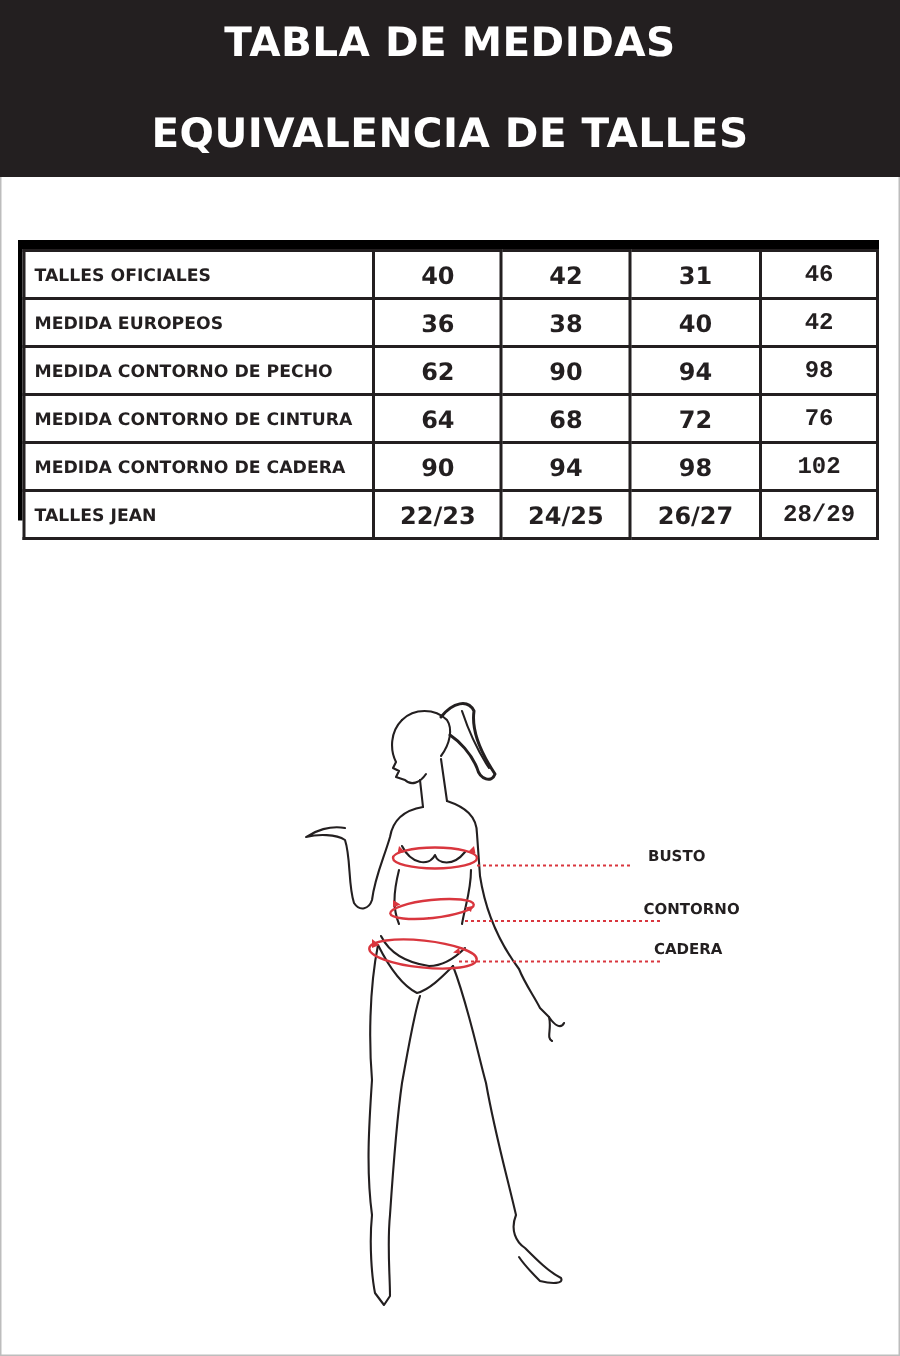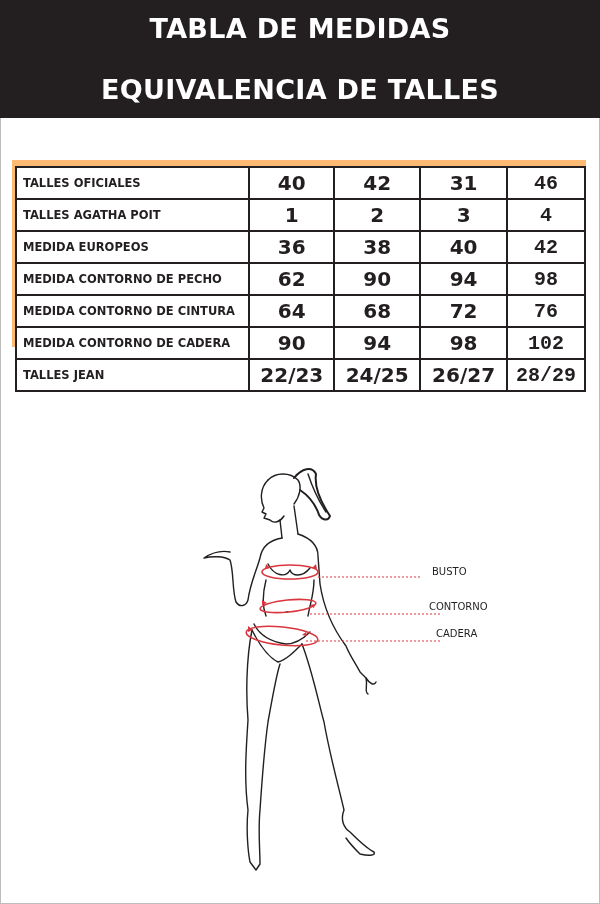--- a/index.html
+++ b/index.html
@@ -1,54 +1,47 @@
 <!DOCTYPE html>
 <html><head>
 <meta charset="utf-8">
 <style>
   html,body{margin:0;padding:0;}
   body{width:600px;height:904px;background:#fff;position:relative;overflow:hidden;font-family:"DejaVu Sans","Liberation Sans",sans-serif;}
   .page-frame{position:absolute;left:0;top:0;width:598px;height:902px;border:1px solid #bdbdbd;box-sizing:content-box;}
   .header{position:absolute;left:0;top:0;width:600px;height:118px;background:#231f20;color:#fff;display:flex;flex-direction:column;align-items:center;justify-content:center;gap:25px;}
   .header .line{font-size:27px;font-weight:bold;letter-spacing:0.3px;line-height:36px;}
-  .table-wrap{position:absolute;left:12px;top:160px;width:574px;height:187px;background:#fdba74;}
+  .table-wrap{position:absolute;left:12px;top:160px;width:574px;height:187px;background:#000000;}
   table{position:absolute;left:3px;top:6px;border-collapse:collapse;background:#fff;}
   td{border:2px solid #231f20;height:30px;padding:0;color:#231f20;}
   td.label{width:226px;font-size:11.5px;font-weight:bold;padding-left:6px;text-align:left;}
-  td.val{font-size:20px;font-weight:bold;text-align:center;}
+  td.val{font-size:16px;font-weight:bold;text-align:center;}
   td.c1{width:83px;} td.c2{width:84px;} td.c3{width:85px;} td.c4{width:76px;font-family:Liberation Mono, monospace;}
   .figure{position:absolute;left:190px;top:460px;width:260px;height:430px;}
-  .mlabel{position:absolute;font-size:10px;font-weight:normal;color:#231f20;padding-left:44px;}
+  .mlabel{position:absolute;font-size:10px;font-weight:bold;color:#231f20;padding-left:44px;}
 </style>
 </head>
 <body>
 
 <div class="page-frame"></div>
 
 <div class="header">
   <div class="line">TABLA DE MEDIDAS</div>
   <div class="line">EQUIVALENCIA DE TALLES</div>
 </div>
 
 <div class="table-wrap">
   <table>
     <tbody>
         <tr>
       <td class="label">TALLES OFICIALES</td>
       <td class="val c1">40</td>
       <td class="val c2">42</td>
       <td class="val c3">31</td>
       <td class="val c4">46</td>
-    </tr>
-    <tr>
-      <td class="label">TALLES AGATHA POIT</td>
-      <td class="val c1">1</td>
-      <td class="val c2">2</td>
-      <td class="val c3">3</td>
-      <td class="val c4">4</td>
     </tr>
     <tr>
       <td class="label">MEDIDA EUROPEOS</td>
       <td class="val c1">36</td>
       <td class="val c2">38</td>
       <td class="val c3">40</td>
       <td class="val c4">42</td>
     </tr>
     <tr>
       <td class="label">MEDIDA CONTORNO DE PECHO</td>

